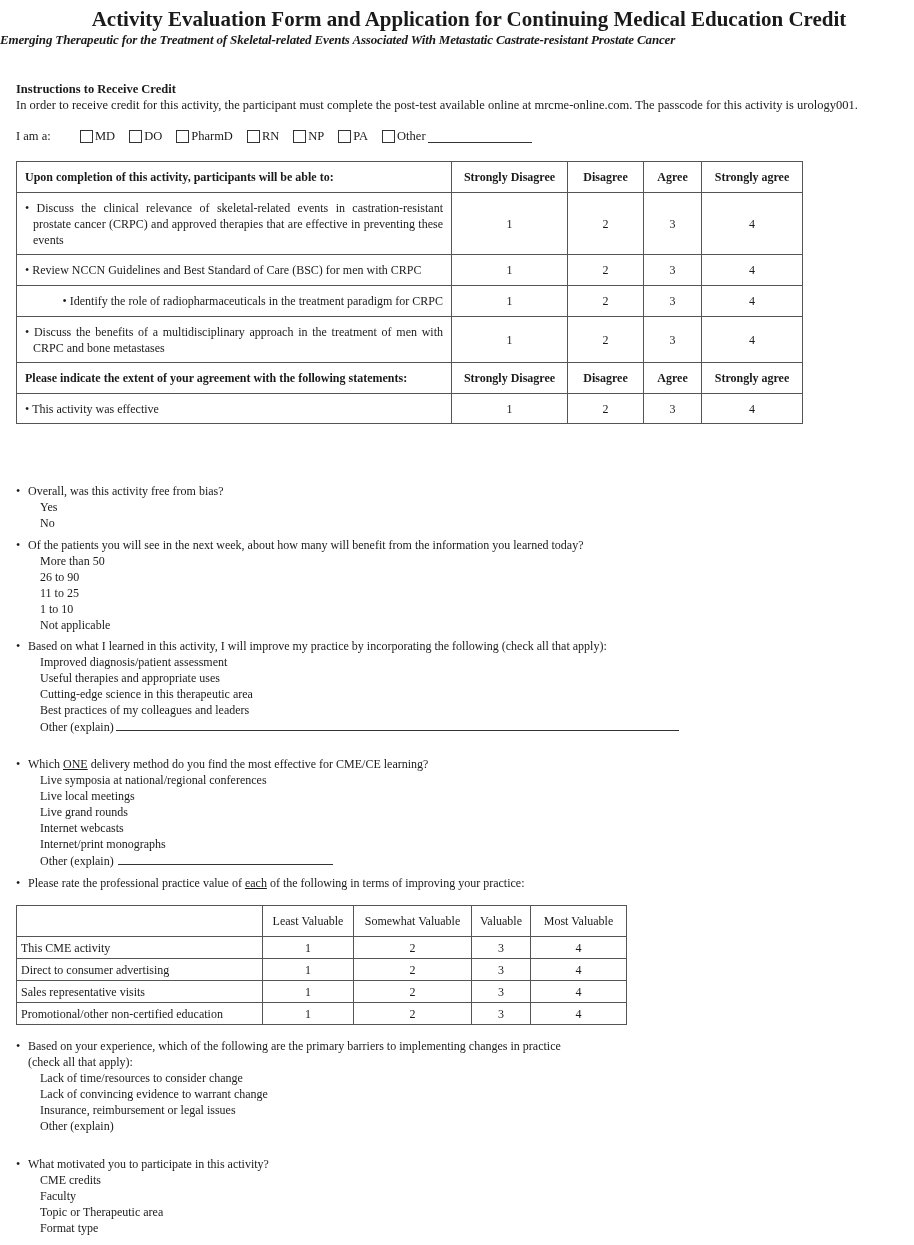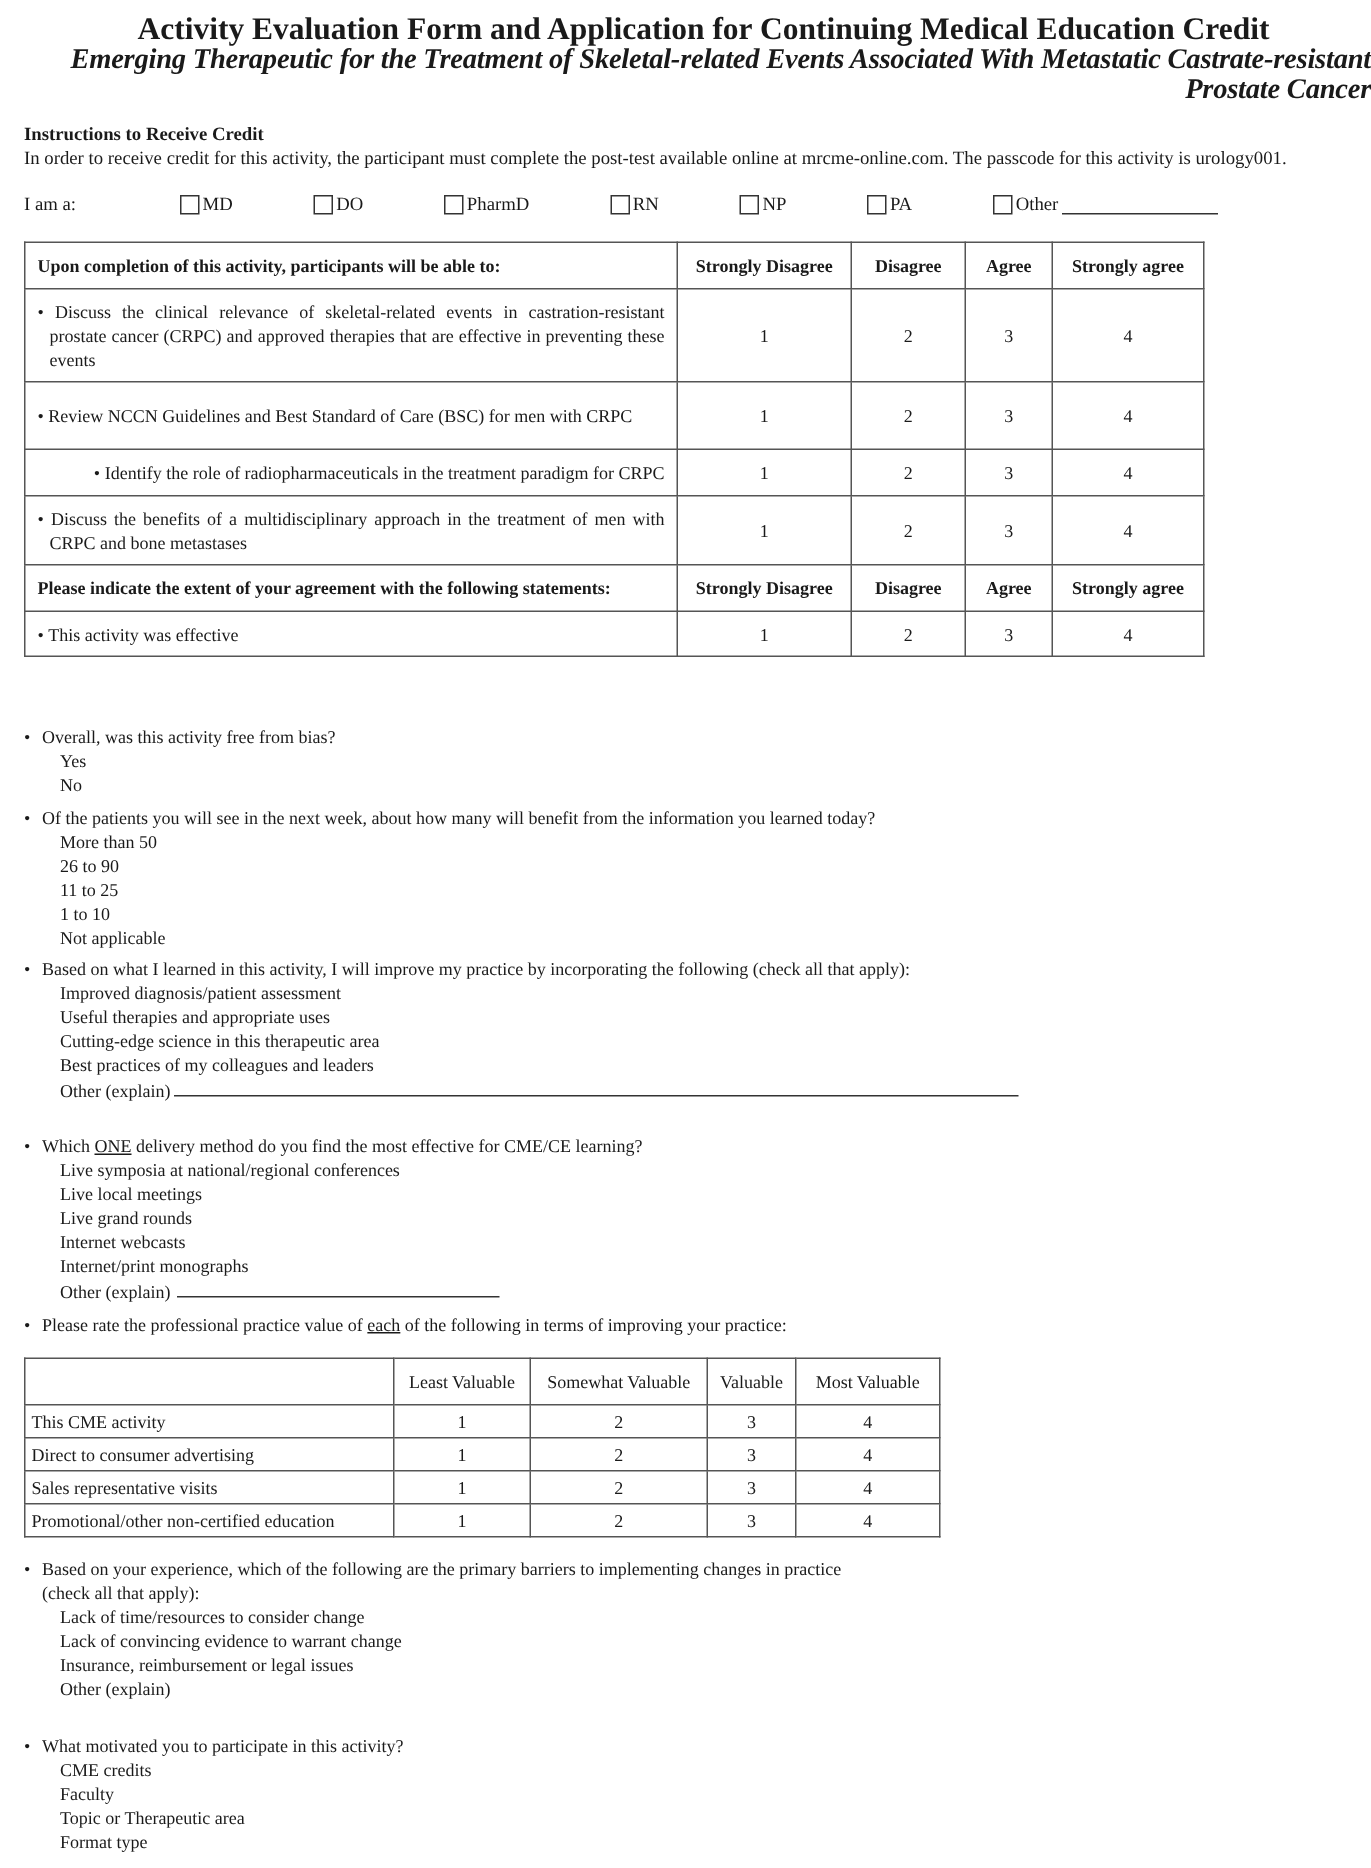--- a/index.html
+++ b/index.html
@@ -7,27 +7,27 @@
     width: 914px; height: 1245px; position: relative; overflow: hidden;
     font-family: "Liberation Serif", "DejaVu Serif", serif;
     color: #1a1a1a; font-size: 12px;
   }
   .abs { position: absolute; }
   .title {
     left: 0; width: 914px; top: 9px; text-align: center;
     font-weight: bold; font-size: 21px; line-height: 20px; margin-left: 12px;
   }
   .subtitle {
-    left: 0; width: 914px; top: 30px; text-align: right;
-    font-style: italic; font-weight: bold; font-size: 19px; line-height: 20px;
+    left: 0; width: 914px; top: 30px; text-align: left;
+    font-style: italic; font-weight: bold; font-size: 13px; line-height: 20px;
     letter-spacing: -0.15px;
   }
   .instr-head { left: 16px; top: 81px; font-weight: bold; font-size: 12.5px; line-height: 16px; }
   .instr-text { left: 16px; top: 97px; font-size: 12.5px; line-height: 16px; white-space: nowrap; }
-  .iama { left: 16px; top: 128px; font-size: 12.5px; line-height: 16px; display: flex; align-items: center; white-space: nowrap; gap: 40px; }
+  .iama { left: 16px; top: 128px; font-size: 12.5px; line-height: 16px; display: flex; align-items: center; white-space: nowrap; }
   .iama .lbl { width: 64px; }
   .opt { display: inline-flex; align-items: center; margin-right: 14px; }
   .cbox {
     display: inline-block; width: 11px; height: 11px; border: 1px solid #333;
     margin-right: 2px; background: #fff;
   }
   .other-line { display: inline-block; width: 104px; border-bottom: 1px solid #333; height: 12px; margin-left: 2px; }
 
   table.grid { border-collapse: collapse; position: absolute; table-layout: fixed; }
   table.grid td {
@@ -110,21 +110,21 @@
     <td class="hd">Agree</td>
     <td class="hd">Strongly agree</td>
   </tr>
   <tr style="height:62px">
     <td class="bullet-cell">Discuss the clinical relevance of skeletal-related events in castration-resistant prostate cancer (CRPC) and approved therapies that are effective in preventing these events</td>
     <td class="num">1</td>
     <td class="num">2</td>
     <td class="num">3</td>
     <td class="num">4</td>
   </tr>
-  <tr style="height:45px">
+  <tr style="height:31px">
     <td class="bullet-cell" style="text-align:left">Review NCCN Guidelines and Best Standard of Care (BSC) for men with CRPC</td>
     <td class="num">1</td>
     <td class="num">2</td>
     <td class="num">3</td>
     <td class="num">4</td>
   </tr>
   <tr style="height:31px">
     <td class="bullet-cell" style="text-align:right">Identify the role of radiopharmaceuticals in the treatment  paradigm for CRPC</td>
     <td class="num">1</td>
     <td class="num">2</td>

